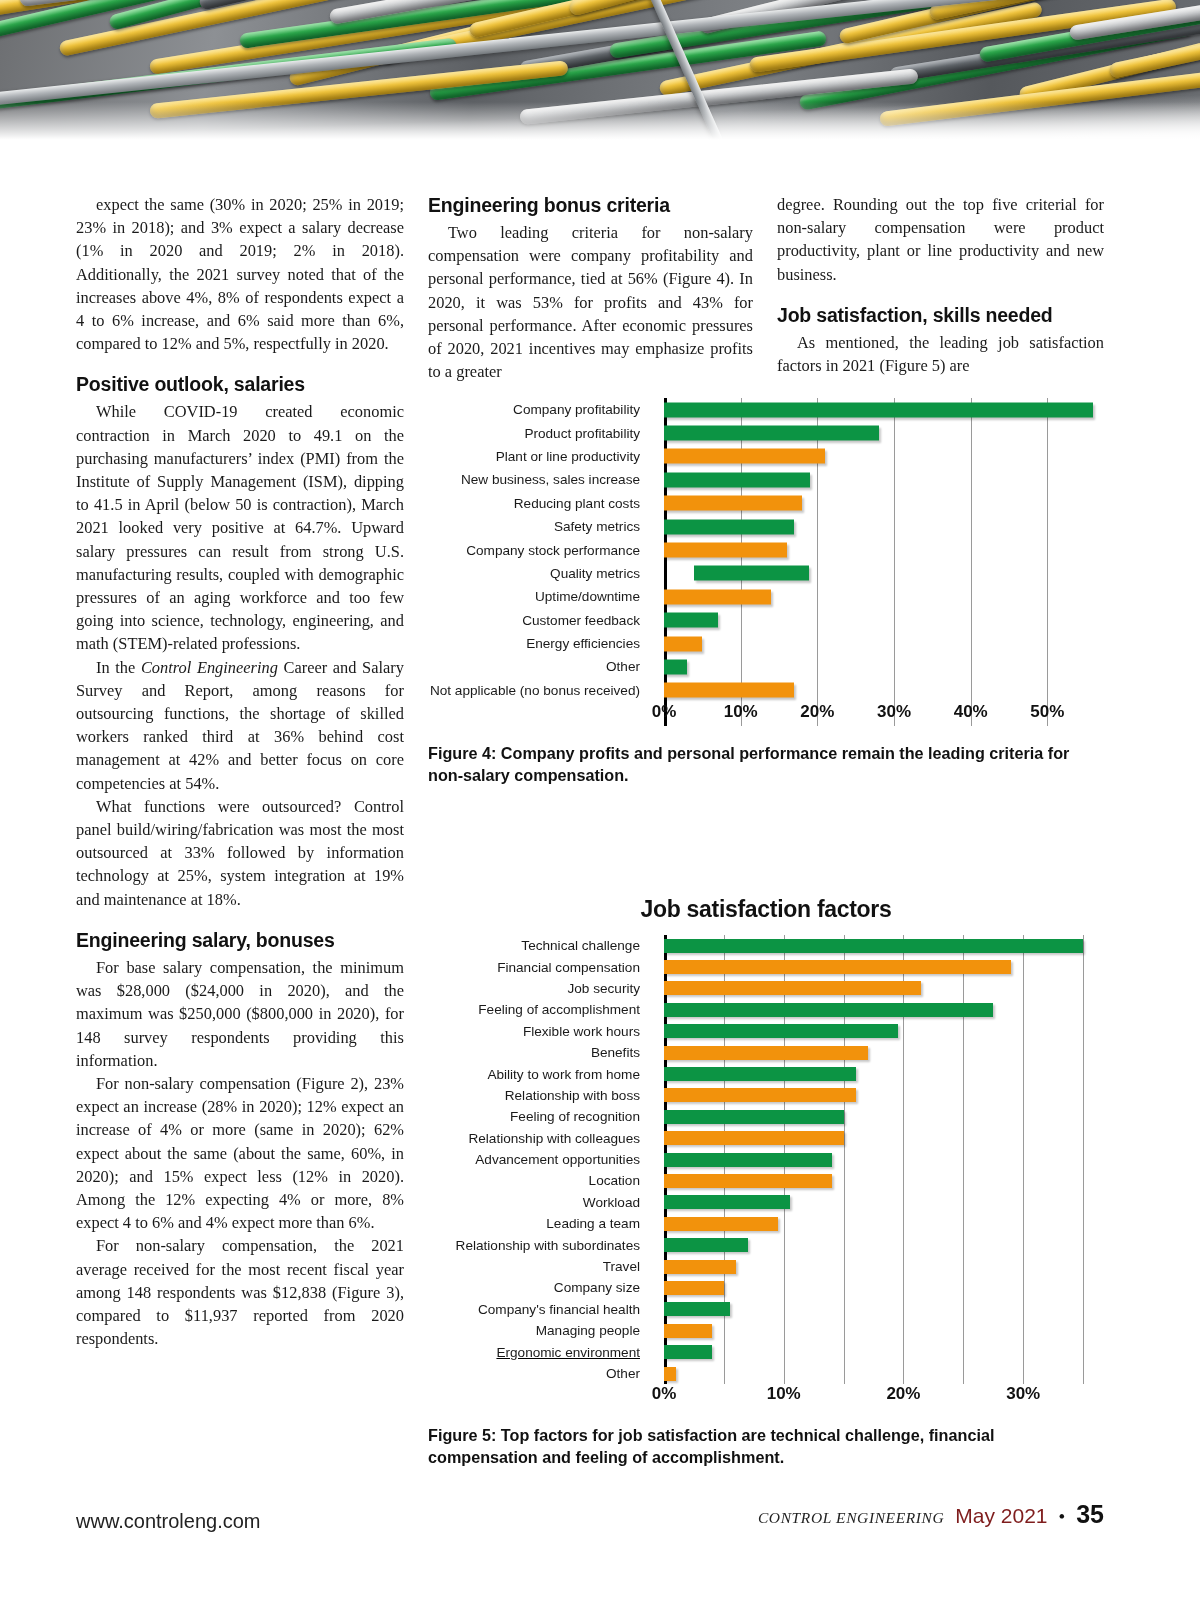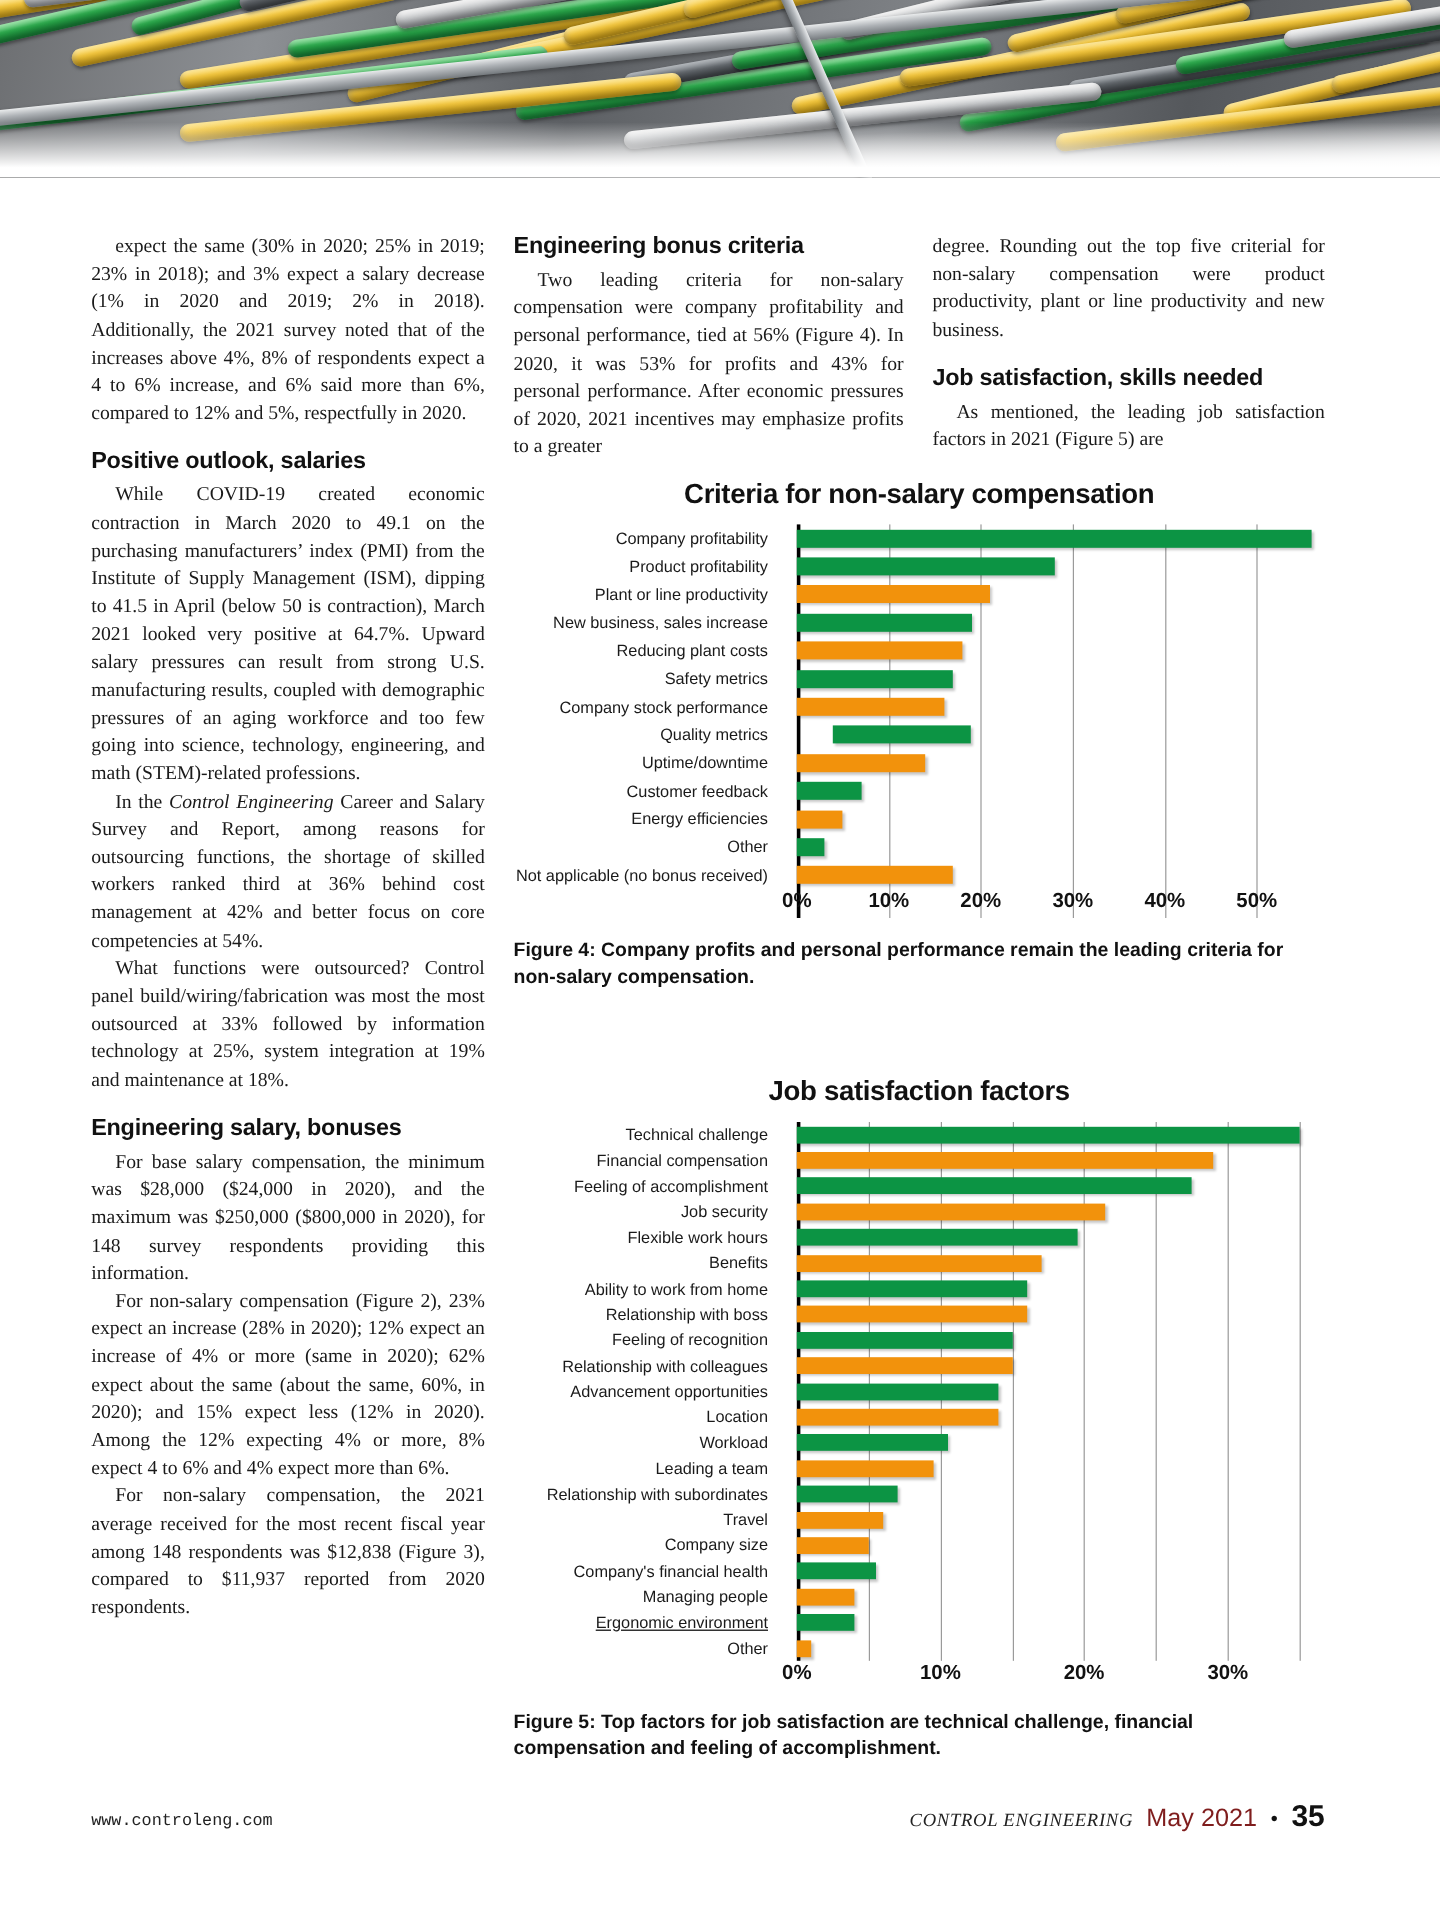--- a/index.html
+++ b/index.html
@@ -93,21 +93,21 @@
     font-family:"Liberation Sans", sans-serif;
     font-weight:bold; font-size:17px; color:#111;
   }
   .caption{
     font-family:"Liberation Sans", sans-serif;
     font-weight:bold; font-size:16.2px; line-height:22px; color:#111;
   }
   .footer{ position:absolute; left:76px; top:1352px; width:1028px; height:40px; }
   .f-left{
     position:absolute; left:0; top:10px;
-    font-family:Liberation Mono, monospace; font-size:14px; color:#222;
+    font-family:Liberation Sans, sans-serif; font-size:20px; color:#222;
   }
   .f-right{ position:absolute; right:0; top:0; display:flex; align-items:baseline; gap:11px; }
   .f-brand{
     font-family:"Liberation Serif", serif; font-style:italic;
     font-size:15.5px; letter-spacing:.6px; color:#222;
   }
   .f-date{ font-family:"Liberation Sans", sans-serif; font-size:21px; color:#7f1d1d; }
   .f-dot{ font-size:19px; color:#111; line-height:1; }
   .f-page{ font-family:"Liberation Sans", sans-serif; font-weight:bold; font-size:25px; color:#111; }
 </style>
@@ -173,21 +173,20 @@
     <p>Two leading criteria for non-salary compensation were company profitability and personal performance, tied at 56% (Figure 4). In 2020, it was 53% for profits and 43% for personal performance. After economic pressures of 2020, 2021 incentives may emphasize profits to a greater</p>
   </div>
 
   <div class="col" id="col3">
     <p class="noindent">degree. Rounding out the top five criterial for non-salary compensation were product productivity, plant or line productivity and new business.</p>
     <h2 class="sec">Job satisfaction, skills needed</h2>
     <p>As mentioned, the leading job satisfaction factors in 2021 (Figure 5) are</p>
   </div>
 
   <div class="figwrap" id="fig4" style="left:428px; top:250px; width:676px;">
-    <div class="fig-title" style="margin-bottom: 12px;">Criteria for non-salary compensation</div>
     <div class="chart" id="chart4">
       <div class="chart-grid" style="left: 236px; height: 327.6px; bottom: auto;">
           <div class="gline" style="left:76.7px;"></div>
           <div class="gline" style="left:153.3px;"></div>
           <div class="gline" style="left:230.0px;"></div>
           <div class="gline" style="left:306.7px;"></div>
           <div class="gline" style="left:383.3px;"></div>
           <div class="axis" style="left:0px;"></div>
         </div>
         <div class="rows" id="rows4" style="position: relative; z-index: 2;">
@@ -302,29 +301,29 @@
               <div class="bar green" style="width:419.0px;height:14px;" title="Technical challenge: 35%"></div>
             </div>
           </div>
           <div class="row" style="height:21.4px;">
             <div class="rlabel" style="width:236px;">Financial compensation</div>
             <div class="barzone">
               <div class="bar orange" style="width:347.2px;height:14px;" title="Financial compensation: 29%"></div>
             </div>
           </div>
           <div class="row" style="height:21.4px;">
+            <div class="rlabel" style="width:236px;">Job security</div>
+            <div class="barzone">
+              <div class="bar orange" style="width:257.4px;height:14px;" title="Job security: 21.5%"></div>
+            </div>
+          </div>
+          <div class="row" style="height:21.4px;">
             <div class="rlabel" style="width:236px;">Feeling of accomplishment</div>
             <div class="barzone">
               <div class="bar green" style="width:329.2px;height:14px;" title="Feeling of accomplishment: 27.5%"></div>
-            </div>
-          </div>
-          <div class="row" style="height:21.4px;">
-            <div class="rlabel" style="width:236px;">Job security</div>
-            <div class="barzone">
-              <div class="bar orange" style="width:257.4px;height:14px;" title="Job security: 21.5%"></div>
             </div>
           </div>
           <div class="row" style="height:21.4px;">
             <div class="rlabel" style="width:236px;">Flexible work hours</div>
             <div class="barzone">
               <div class="bar green" style="width:233.5px;height:14px;" title="Flexible work hours: 19.5%"></div>
             </div>
           </div>
           <div class="row" style="height:21.4px;">
             <div class="rlabel" style="width:236px;">Benefits</div>

